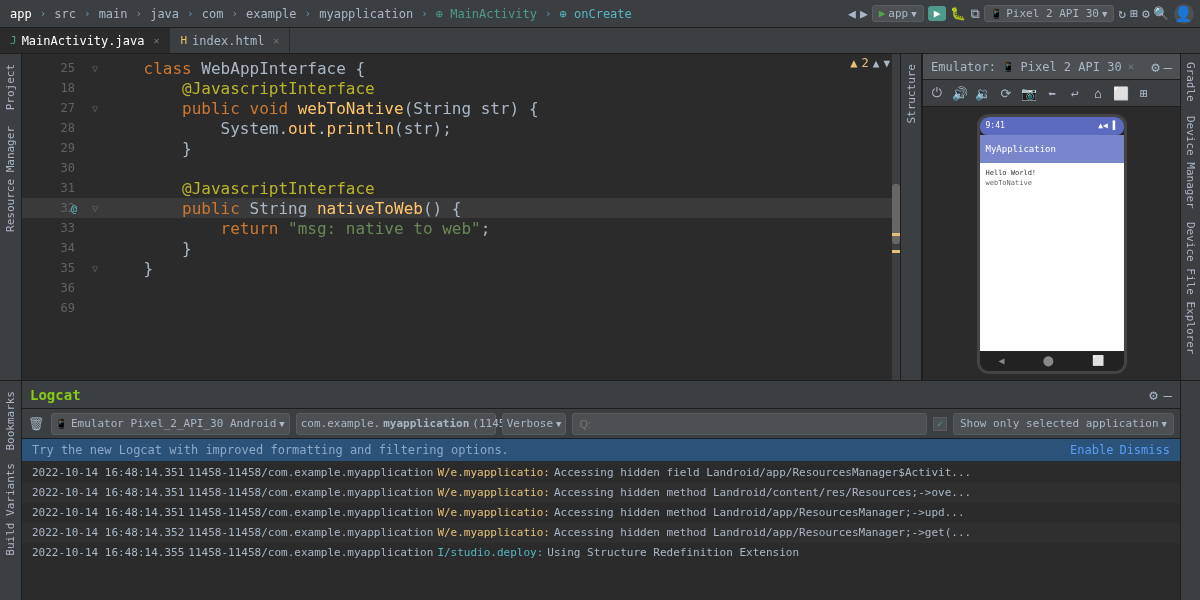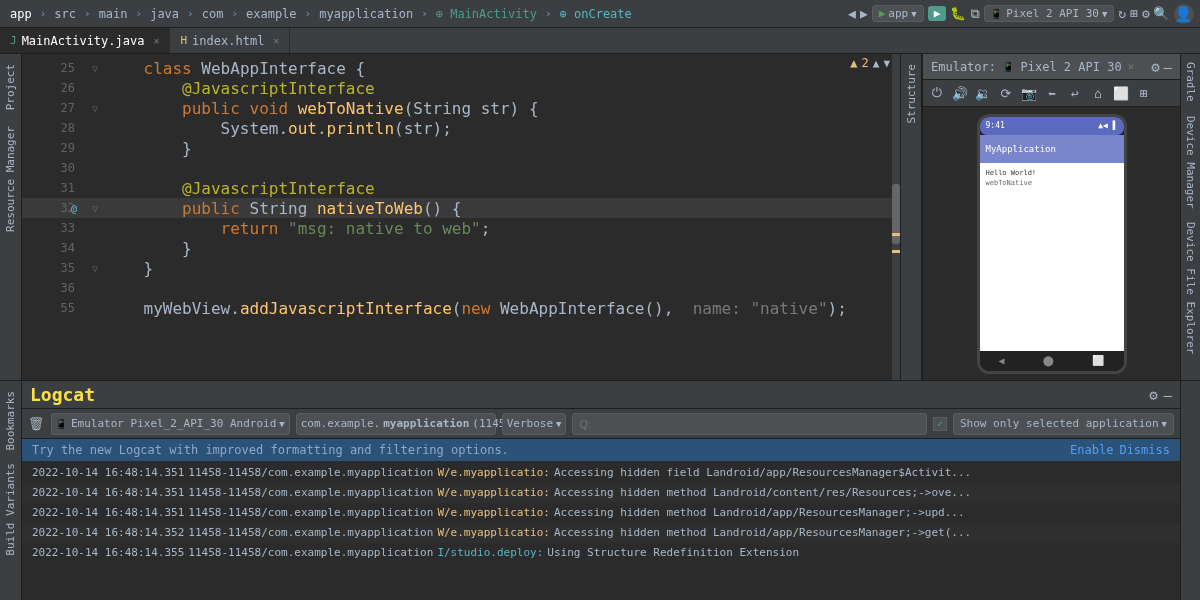--- a/index.html
+++ b/index.html
@@ -293,22 +293,22 @@
     .logcat-header {
       display: flex;
       align-items: center;
       background: #3c3f41;
       padding: 3px 8px;
       gap: 6px;
       height: 28px;
       border-bottom: 1px solid #1e1e1e;
     }
     .logcat-title {
-      font-size: 18px;
-      color: #fde047;
+      font-size: 14px;
+      color: #84cc16;
       font-weight: bold;
     }
     .logcat-controls {
       margin-left: auto;
       display: flex;
       gap: 6px;
       align-items: center;
     }
     .logcat-ctrl-btn {
       color: #a9b7c6;
@@ -588,21 +588,21 @@
 
           <div class="code-line">
             <span class="line-num">25</span>
             <span class="line-gutter">
                 <span class="fold-arrow">▽</span>
               </span>
             <span class="line-content">    <span class="kw">class</span> <span class="cls">WebAppInterface</span> <span class="punc">{</span></span>
           </div>
 
           <div class="code-line">
-            <span class="line-num">26</span>
+            <span class="line-num">18</span>
             <span class="line-gutter"></span>
             <span class="line-content">        <span class="ann">@JavascriptInterface</span></span>
           </div>
 
           <div class="code-line">
             <span class="line-num">27</span>
             <span class="line-gutter">
                 <span class="fold-arrow">▽</span>
               </span>
             <span class="line-content">        <span class="kw">public</span> <span class="kw">void</span> <span class="fn">webToNative</span><span class="punc">(</span><span class="cls">String</span> str<span class="punc">) {</span></span>
@@ -661,23 +661,22 @@
             <span class="line-content">    <span class="punc">}</span></span>
           </div>
 
           <div class="code-line">
             <span class="line-num">36</span>
             <span class="line-gutter"></span>
             <span class="line-content"></span>
           </div>
 
           <div class="code-line">
-            <span class="line-num">55</span>
+            <span class="line-num">69</span>
             <span class="line-gutter"></span>
-            <span class="line-content">    <span class="plain">myWebView</span><span class="punc">.</span><span class="fn">addJavascriptInterface</span><span class="punc">(</span><span class="kw">new</span> <span class="cls">WebAppInterface</span><span class="punc">(),</span>  <span class="hint">name: "native"</span><span class="punc">);</span></span>
           </div>
         </div>
       </div>
 
       <div style="position:absolute; right:0; top:0; width:8px; height:100%; background:#3c3f41;">
         <div style="position:absolute; top:40%; left:0; width:8px; height:60px; background:#666; border-radius:3px;"></div>
 
         <div style="position:absolute; top:55%; left:0; width:8px; height:3px; background:#e5c07b;"></div>
         <div style="position:absolute; top:60%; left:0; width:8px; height:3px; background:#e5c07b;"></div>
       </div>

